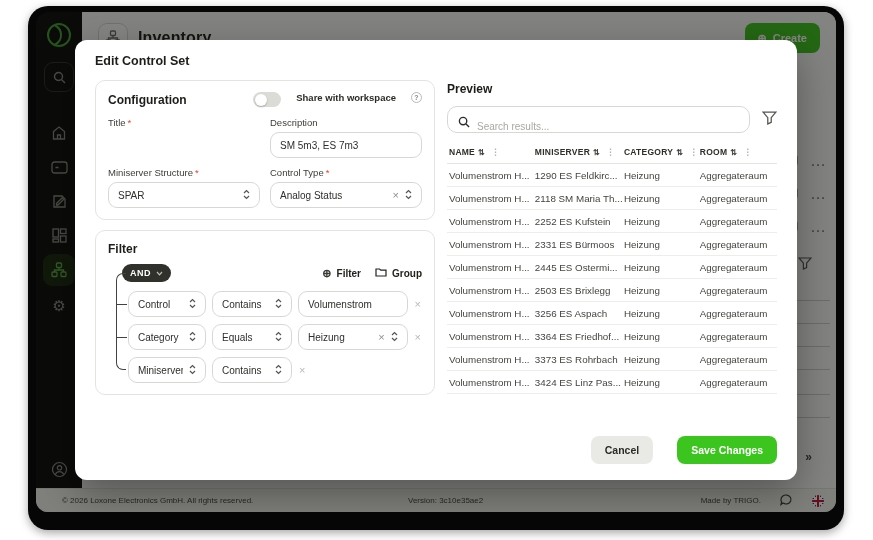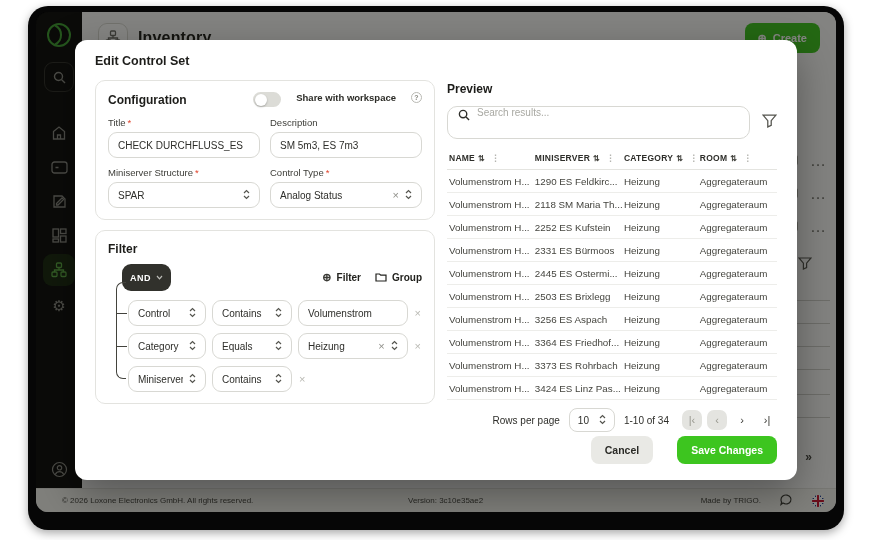--- a/index.html
+++ b/index.html
@@ -66,38 +66,38 @@
   .field-label{font-size:9.5px;color:#3c3c37;margin-bottom:4px;display:flex;gap:2px}
   .req{color:#e0442c}
   .control{height:26px;border:1px solid #d8d8d3;border-radius:9px;display:flex;align-items:center;padding:0 9px;font-size:10px;color:#2e2e2a;background:#fff;gap:6px}
   .control input{border:none;outline:none;width:100%;font-size:10px;color:#2e2e2a;font-family:inherit;background:transparent}
   .control .val{flex:1;white-space:nowrap;overflow:hidden}
   .clear-x{color:#8f8f89;font-size:11px;line-height:1}
   .uf{color:#55554f;flex:none}
 
   
   .and-row{display:flex;align-items:center;margin:8px 0 9px;position:relative}
-  .and-pill{background:#31312c;color:#fff;border-radius:9px;height:27px;display:flex;align-items:center;gap:5px;padding:0 8px;font-size:9px;font-weight:bold;letter-spacing:.05em;margin-left:14px}
+  .and-pill{background:#31312c;color:#fff;border-radius:9px;height:18px;display:flex;align-items:center;gap:5px;padding:0 8px;font-size:9px;font-weight:bold;letter-spacing:.05em;margin-left:14px}
   .and-pill svg{color:#bdbdb8}
   .filter-actions{margin-left:auto;display:flex;align-items:center;gap:14px}
   .chip-btn{display:flex;align-items:center;gap:5px;font-size:10px;font-weight:bold;color:#22221e;background:none;border:none;font-family:inherit}
   .chip-btn .glyph{font-size:11px;line-height:1;color:#3a3a35}
   .conditions{position:relative;margin-left:8px;padding-left:12px;display:flex;flex-direction:column;gap:7px}
   .conditions::before{content:"";position:absolute;left:0;top:-18px;bottom:13px;width:9px;border-left:1.5px solid #43433d;border-top:1.5px solid #43433d;border-bottom:1.5px solid #43433d;border-top-left-radius:7px;border-bottom-left-radius:7px}
   .cond-row{display:flex;align-items:center;gap:6px;position:relative}
   .cond-row.stub::before{content:"";position:absolute;left:-12px;top:50%;width:11px;border-top:1.5px solid #43433d}
   .cond-field{width:78px;flex:none}
   .cond-op{width:80px;flex:none}
   .cond-val{flex:1;min-width:0}
   .remove-x{color:#b9b9b3;font-size:11px;line-height:1;background:none;border:none;font-family:inherit;padding:0 1px}
 
   
   .preview-head{font-size:12px;font-weight:bold;color:#1d1d1a;margin:2px 0 10px}
   .search-row{display:flex;align-items:center;gap:12px;margin-bottom:10px}
-  .search-box{flex:1;height:33px;border:1px solid #d8d8d3;border-radius:10px;display:flex;align-items:flex-start;gap:7px;padding:0 10px;color:#8f8f89}
+  .search-box{flex:1;height:27px;border:1px solid #d8d8d3;border-radius:10px;display:flex;align-items:flex-end;gap:7px;padding:0 10px;color:#8f8f89}
   .search-box input{border:none;outline:none;flex:1;font-size:10px;font-family:inherit;color:#2e2e2a;background:transparent}
   .search-box input::placeholder{color:#a8a8a2}
   .funnel-btn{color:#55554f;background:none;border:none;padding:0}
 
   .tbl{width:100%;border-collapse:collapse;table-layout:fixed}
   .tbl th{font-size:8.5px;color:#2e2e2a;text-align:left;font-weight:bold;letter-spacing:.03em;padding:4px 2px 6px;border-bottom:1px solid #e4e4e0;white-space:nowrap}
   .tbl th .sort{font-size:8px;color:#44443f;margin-left:3px}
   .tbl th .kebab{color:#b5b5b0;margin-left:6px;font-size:9px}
   .tbl td{font-size:9.8px;color:#45453f;padding:0 2px;height:23px;border-bottom:1px solid #ededea;white-space:nowrap;overflow:hidden}
   .c0{width:26%}.c1{width:27%}.c2{width:23%}.c3{width:24%}
@@ -271,23 +271,20 @@
                 <span class="share-label">Share with workspace</span>
                 <span class="help">?</span>
               </span>
             </div>
             <div class="cfg-grid">
               <div>
                 <div class="field-label">
                   <span>Title</span>
                   <span class="req">*</span>
                 </div>
-                <div class="control">
-                    <input value="CHECK DURCHFLUSS_ES" style="">
-                  </div>
               </div>
               <div>
                 <div class="field-label">
                   <span>Description</span>
                 </div>
                 <div class="control">
                     <input value="SM 5m3, ES 7m3" style="">
                   </div>
               </div>
               <div>
@@ -503,37 +500,20 @@
             </tr>
                 <tr>
               <td>Volumenstrom H...</td>
               <td>3424 ES Linz Pas...</td>
               <td>Heizung</td>
               <td>Aggregateraum</td>
             </tr>
               </tbody>
           </table>
 
-          <div class="pagination">
-            <span>Rows per page</span>
-            <span class="rpp-select">
-              <span>10</span>
-              <span class="uf"><svg width="7" height="11" viewBox="0 0 7 11" fill="none" stroke="currentColor" stroke-width="1.2">
-                    <path d="M1 4 L3.5 1.5 L6 4"></path>
-                    <path d="M1 7 L3.5 9.5 L6 7"></path>
-                  </svg></span>
-            </span>
-            <span>1-10 of 34</span>
-            <span class="pg-btns">
-              <button class="pg-btn disabled">|‹</button>
-              <button class="pg-btn disabled">‹</button>
-              <button class="pg-btn">›</button>
-              <button class="pg-btn">›|</button>
-            </span>
-          </div>
         </div>
       </div>
 
       <div class="modal-actions">
         <button class="btn btn-cancel">Cancel</button>
         <button class="btn btn-save">Save Changes</button>
       </div>
     </div>
   </div>
 </div>

